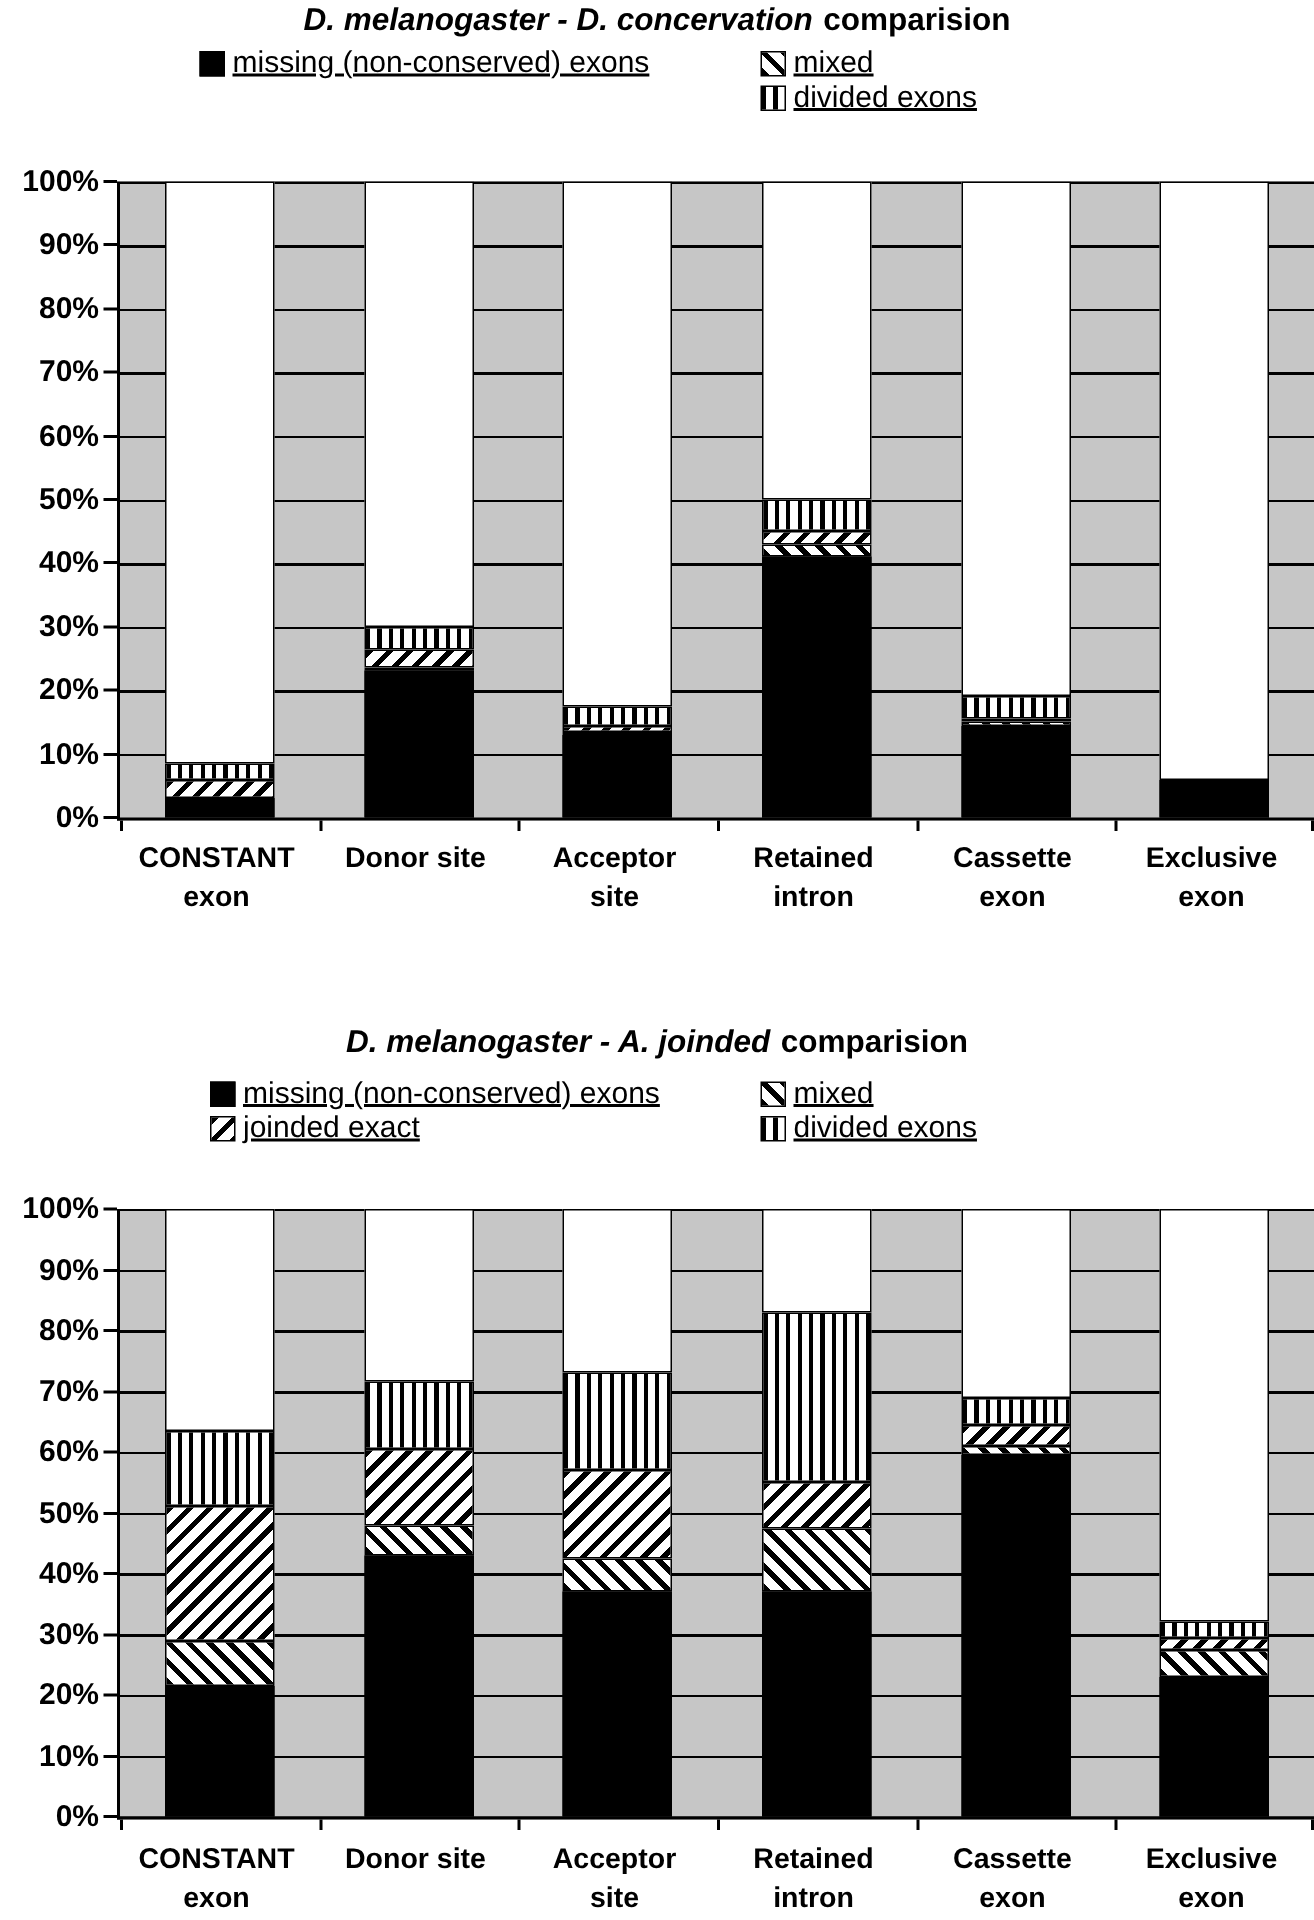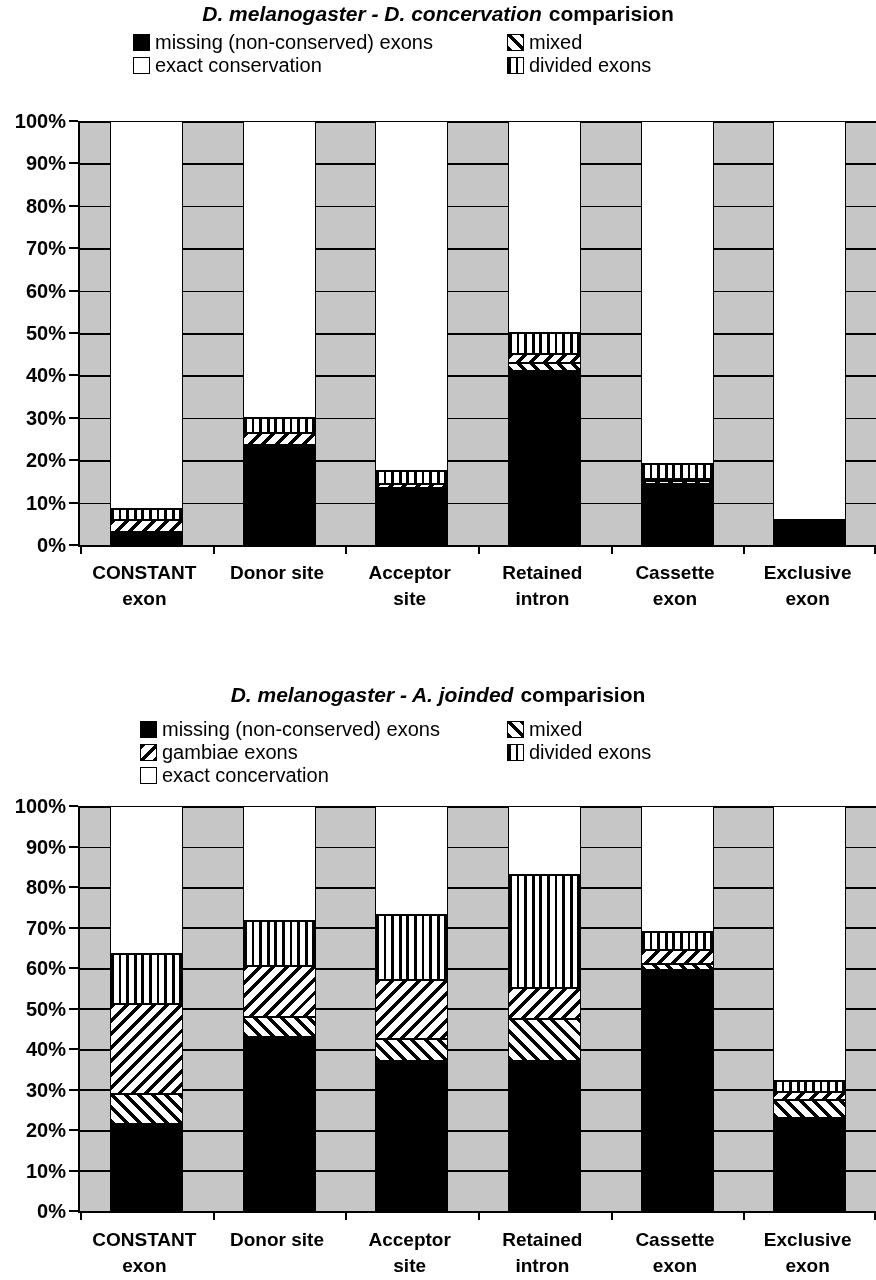--- a/index.html
+++ b/index.html
@@ -12,21 +12,21 @@
     font-size:21px; font-weight:bold; white-space:nowrap;
   }
   .title-italic { font-style:italic; }
   .title-rest { font-style:normal; padding-left:7px; }
   #title0 { top:2px; }
   #title1 { top:683px; }
 
   .legend { position:absolute; font-size:20px; }
   #legend0 { left:133px; top:31px; }
   #legend1 { left:140px; top:718px; }
-  .lg-col { position:absolute; top:0; left:0; }
+  .lg-col { position:absolute; top:0; left:0;text-decoration:underline; }
   #legend0 .lg-col2 { left:374px; }
   #legend1 .lg-col2 { left:367px; }
   .lg-row { display:flex; align-items:center; height:23px; white-space:nowrap; }
   .lg-icon { width:15px; height:15px; border:1.6px solid #000; margin-right:5px; flex:none; }
 
   .yaxis { position:absolute; left:0; width:66px; }
   #yaxis0 { top:121px; height:424px; }
   #yaxis1 { top:806px; height:405px; }
   .ylab {
     position:absolute; right:0; transform:translateY(-50%);
@@ -71,24 +71,20 @@
 
 <section id="chart0">
   <div class="chart-title" id="title0">
     <span class="title-italic">D. melanogaster - D. concervation</span><span class="title-rest">comparision</span>
   </div>
   <div class="legend" id="legend0">
     <div class="lg-col lg-col1">
         <div class="lg-row">
           <div class="lg-icon pat-solid"></div>
           <div>missing (non-conserved) exons</div>
-        </div>
-        <div class="lg-row">
-          <div class="lg-icon pat-white"></div>
-          <div>exact conservation</div>
         </div>
       </div>
     <div class="lg-col lg-col2">
         <div class="lg-row">
           <div class="lg-icon pat-ddown"></div>
           <div>mixed</div>
         </div>
         <div class="lg-row">
           <div class="lg-icon pat-vert"></div>
           <div>divided exons</div>
@@ -186,25 +182,21 @@
     <span class="title-italic">D. melanogaster - A. joinded</span><span class="title-rest">comparision</span>
   </div>
   <div class="legend" id="legend1">
     <div class="lg-col lg-col1">
         <div class="lg-row">
           <div class="lg-icon pat-solid"></div>
           <div>missing (non-conserved) exons</div>
         </div>
         <div class="lg-row">
           <div class="lg-icon pat-dup"></div>
-          <div>gambiae exons</div>
-        </div>
-        <div class="lg-row">
-          <div class="lg-icon pat-white"></div>
-          <div>exact concervation</div>
+          <div>joinded exact</div>
         </div>
       </div>
     <div class="lg-col lg-col2">
         <div class="lg-row">
           <div class="lg-icon pat-ddown"></div>
           <div>mixed</div>
         </div>
         <div class="lg-row">
           <div class="lg-icon pat-vert"></div>
           <div>divided exons</div>

